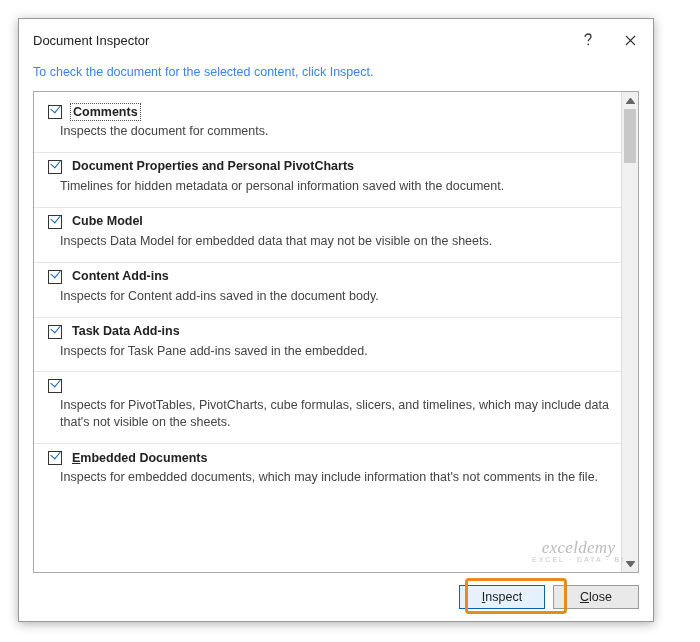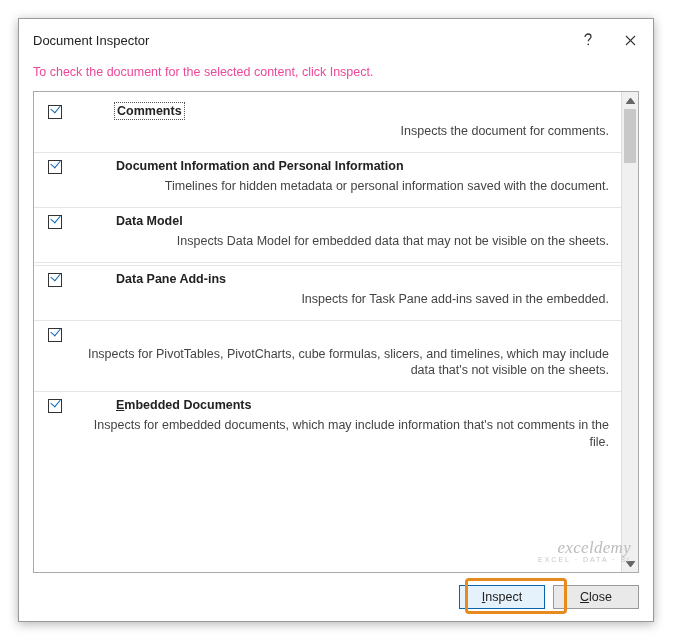--- a/index.html
+++ b/index.html
@@ -31,21 +31,21 @@
   }
   .titlebar .title { flex: 1; }
   .tb-btn {
     width: 42px; height: 26px;
     display: flex; align-items: center; justify-content: center;
     font-size: 14px;
   }
   .tb-btn svg { stroke: #333; }
   .subtext {
     padding: 6px 14px 12px 14px;
-    color: #ec4899;
+    color: #3b82f6;
   }
   .content-wrap {
     flex: 1;
     margin: 0 14px;
     border: 1px solid #aaa;
     position: relative;
     overflow: hidden;
   }
   .scrollarea {
     position: absolute;
@@ -70,22 +70,21 @@
     position:absolute; left:2px; right:2px;
     top:17px; height:54px;
     background:#c8c8c8;
     border-radius:0;
   }
   .item {
     padding: 6px 12px 10px 14px;
   }
   .item-row1 {
     display:flex;
-    align-items:flex-start;
-    gap:44px;
+    align-items:center;
   }
   .chk {
     width:14px;height:14px;
     border:1px solid #333;
     margin-top:1px;
     margin-right:10px;
     position:relative;
     flex-shrink:0;
   }
   .chk.checked::after{
@@ -99,24 +98,23 @@
   }
   .item-title {
     font-weight: bold;
   }
   .item-title.focused {
     outline: 1px dotted #555;
     outline-offset: 1px;
     padding: 0 1px;
   }
   .item-desc {
-    margin: 4px 0 0 24px;
+    margin: 4px 0 0 12px;
     color: #444;
     line-height: 1.35;
-    text-align: right;
   }
   .item-sep {
     border-bottom: 1px solid #e5e5e5;
     margin: 2px 0 0 0;
   }
   .footer {
     display:flex;
     justify-content:flex-end;
     padding: 12px 14px 12px 14px;
     gap: 8px;
@@ -135,27 +133,27 @@
     background: #e5f1fb;
   }
   .highlight-box {
     position:absolute;
     border: 3px solid #e78b1f;
     border-radius: 4px;
     pointer-events:none;
   }
   .watermark {
     position:absolute;
-    right: 22px;
+    right: 28px;
     bottom: 58px;
     font-size: 17px;
     color: #bcbcbc;
     font-style: italic;
     letter-spacing: .3px;
-    text-align: right;
+    text-align: center;
     line-height: 1;
     font-family: Georgia, serif;
   }
   .watermark small {
     display:block;
     font-size: 7px;
     font-style: normal;
     letter-spacing: 2px;
     color:#c7c7c7;
     font-family: Arial, sans-serif;
@@ -191,38 +189,45 @@
           <div class="item-row1">
             <div class="chk checked"></div>
             <div class="item-title focused">Comments</div>
           </div>
           <div class="item-desc">Inspects the document for comments.</div>
         </div>
         <div class="item-sep"></div>
         <div class="item">
           <div class="item-row1">
             <div class="chk checked"></div>
-            <div class="item-title">Document Information and Personal Information</div>
+            <div class="item-title">Document Properties and Personal PivotCharts</div>
           </div>
           <div class="item-desc">Timelines for hidden metadata or personal information saved with the document.</div>
         </div>
         <div class="item-sep"></div>
         <div class="item">
           <div class="item-row1">
             <div class="chk checked"></div>
-            <div class="item-title">Data Model</div>
+            <div class="item-title">Cube Model</div>
           </div>
           <div class="item-desc">Inspects Data Model for embedded data that may not be visible on the sheets.</div>
         </div>
         <div class="item-sep"></div>
-        <div class="item-sep"></div>
-        <div class="item">
-          <div class="item-row1">
-            <div class="chk checked"></div>
-            <div class="item-title">Data Pane Add-ins</div>
+        <div class="item">
+          <div class="item-row1">
+            <div class="chk checked"></div>
+            <div class="item-title">Content Add-ins</div>
+          </div>
+          <div class="item-desc">Inspects for Content add-ins saved in the document body.</div>
+        </div>
+        <div class="item-sep"></div>
+        <div class="item">
+          <div class="item-row1">
+            <div class="chk checked"></div>
+            <div class="item-title">Task Data Add-ins</div>
           </div>
           <div class="item-desc">Inspects for Task Pane add-ins saved in the embedded.</div>
         </div>
         <div class="item-sep"></div>
         <div class="item">
           <div class="item-row1">
             <div class="chk checked"></div>
           </div>
           <div class="item-desc">Inspects for PivotTables, PivotCharts, cube formulas, slicers, and timelines, which may include data that's not visible on the sheets.</div>
         </div>

